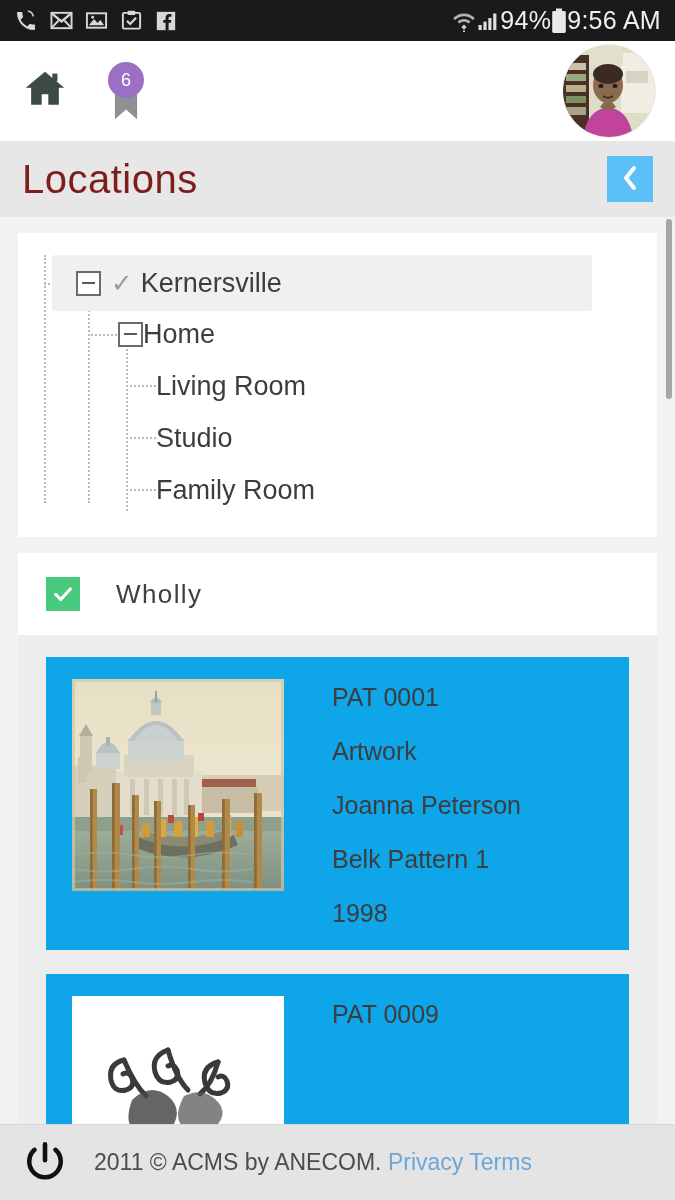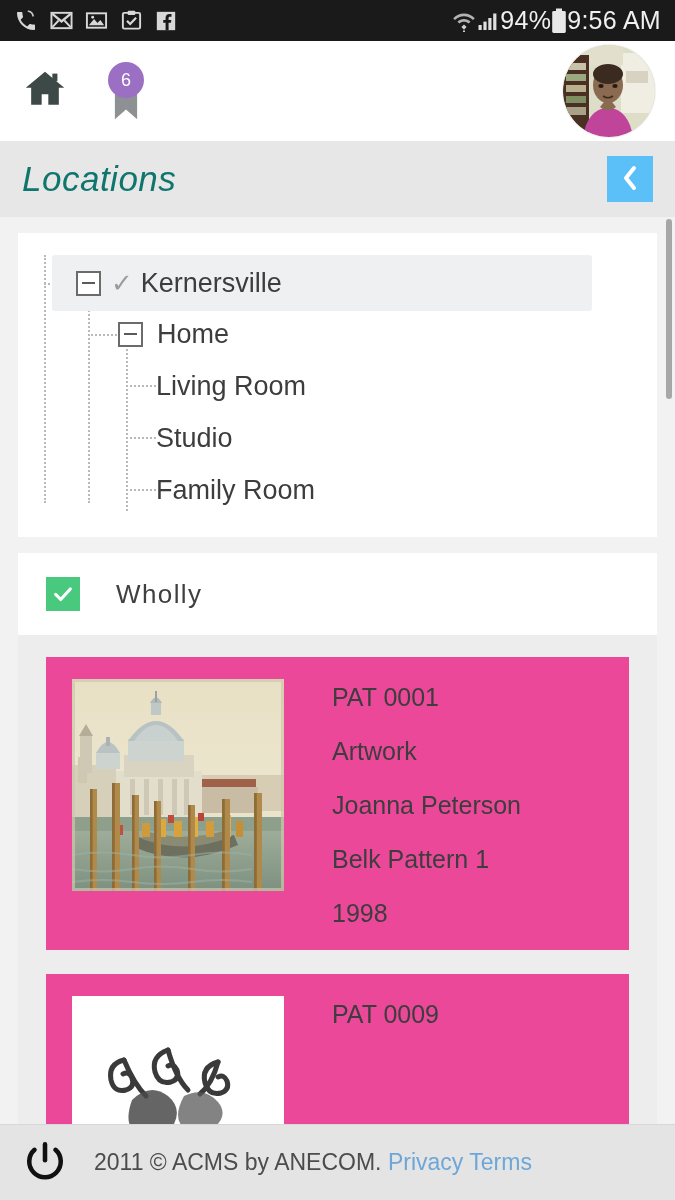--- a/index.html
+++ b/index.html
@@ -45,23 +45,22 @@
   }
   .avatar svg { display:block; }
 
   
   .titlebar {
     position: absolute; top: 141px; left: 0; width: 675px; height: 76px;
     background: #e7e7e7;
     display: flex; align-items: center; padding: 0 22px;
   }
   .page-title {
-    font-size: 35px; color: #0f766e; font-weight: 400;
+    font-size: 40px; color: #7f1d1d; font-weight: 400;
     letter-spacing: .5px;
-    font-style: italic;
   }
   .tb-actions { margin-left: auto; display: flex; align-items: stretch; height: 46px; }
   .back-btn {
     width: 46px; background: #5bc0f8; color: #fff;
     display: flex; align-items: center; justify-content: center;
     border: none; cursor: pointer;
   }
   .edit-btn {
     background: #4dc274; color: #fff; border: none; cursor: pointer;
     display: flex; align-items: center; gap: 6px;
@@ -107,21 +106,21 @@
   
   .wholly-card { padding: 0 0 0 0; }
   .wholly-head { display: flex; align-items: center; height: 82px; padding-left: 28px; }
   .wholly-check {
     width: 34px; height: 34px; background: #48c97e; color: #fff;
     display: flex; align-items: center; justify-content: center;
     font-size: 24px; flex: none; cursor: pointer;
   }
   .wholly-label { margin-left: 36px; font-size: 26px; color: #404040; letter-spacing: 1.4px; }
   .items-wrap { background: #ededed; padding: 22px 28px; }
-  .item-card { background: #ec4899; display: flex; padding: 22px 26px; margin-bottom: 24px; }
+  .item-card { background: #0ea5e9; display: flex; padding: 22px 26px; margin-bottom: 24px; }
   .item-thumb { width: 212px; height: 212px; flex: none; overflow: hidden; background: #e9e2cf; }
   .item-fields { padding-left: 48px; display: flex; flex-direction: column; justify-content: flex-start; padding-top: 4px; }
   .item-fields div { font-size: 25px; color: #3d3d3d; margin-bottom: 25px; white-space: nowrap; }
   .item-fields div:last-child { margin-bottom: 0; }
 
   
   .scrollbar {
     position: absolute; right: 3px; top: 2px; width: 6px; height: 180px;
     background: #8d8d8d; border-radius: 3px; opacity: .75;
   }
@@ -284,21 +283,21 @@
         <div class="hline" style="left:108px; top:234px; width:30px;"></div>
 
         <div class="tnode selected" style="position:absolute;left:34px;top:0px;width:540px;padding-left:24px;border-radius:3px;">
           <span class="toggle-box"></span>
           <span class="tcheck">✓</span>
           <span class="tlabel">Kernersville</span>
         </div>
 
         <div class="tnode" style="position:absolute;left:100px;top:51px;">
           <span class="toggle-box"></span>
-          <span class="tlabel" style="margin-left:14px;">Home</span>
+          <span class="tlabel" style="">Home</span>
         </div>
 
         <div class="tnode" style="position:absolute;left:138px;top:103px;">
           <span class="tlabel">Living Room</span>
         </div>
 
         <div class="tnode" style="position:absolute;left:138px;top:155px;">
           <span class="tlabel">Studio</span>
         </div>
 

